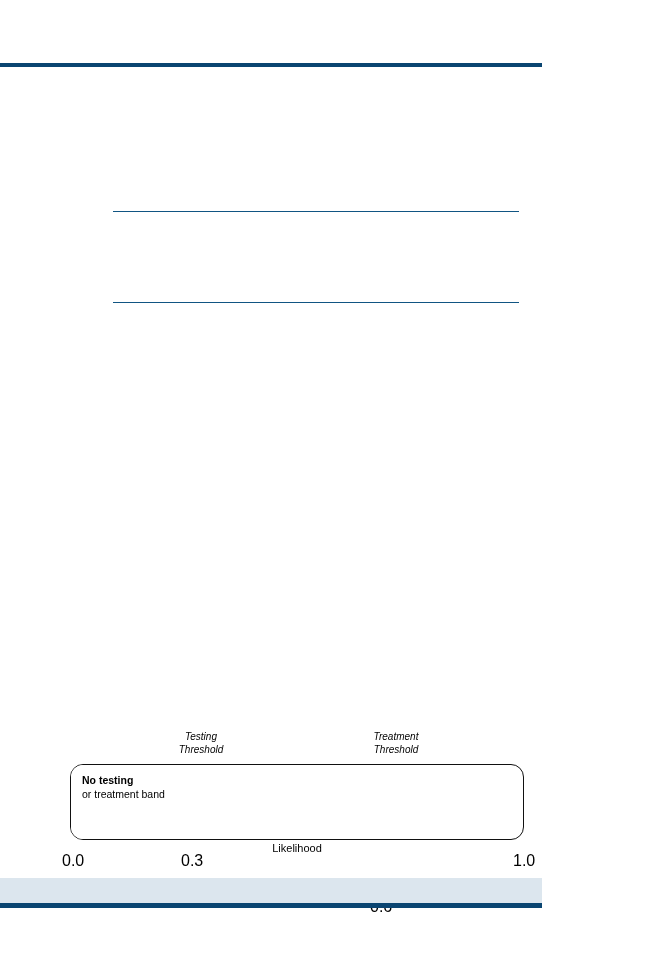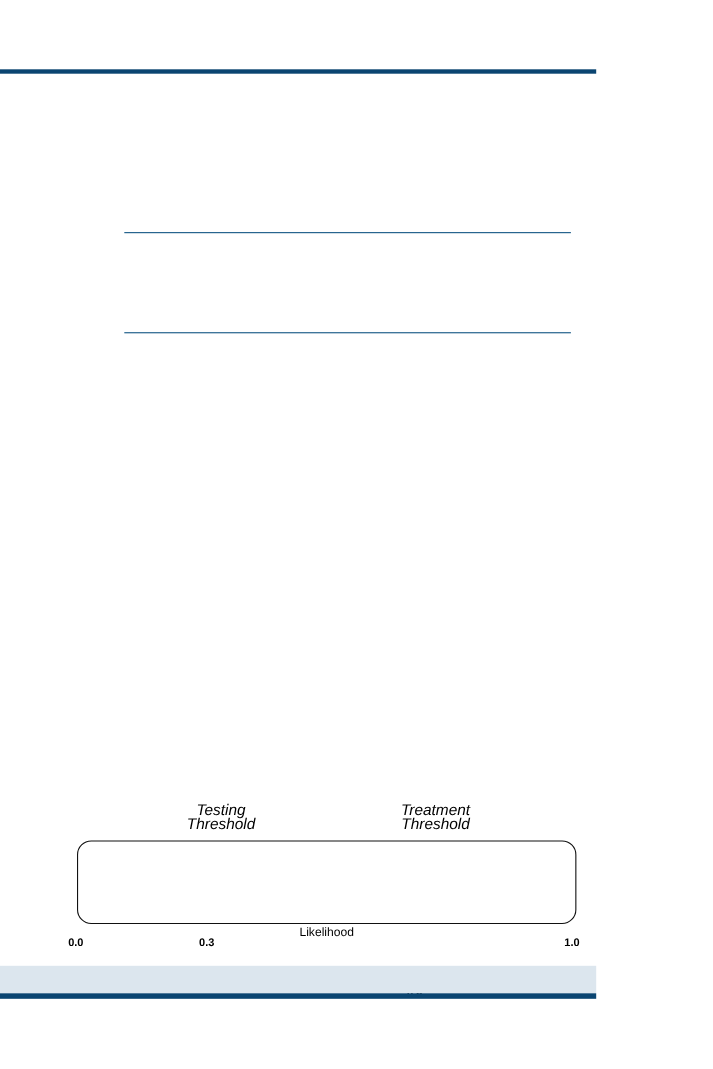--- a/index.html
+++ b/index.html
@@ -58,21 +58,21 @@
     position: absolute;
     left: 0;
     top: 715px;
     width: 648px;
     height: 160px;
   }
 
   .threshold-label {
     position: absolute;
     font-style: italic;
-    font-size: 14px;
+    font-size: 10px;
     line-height: 13px;
     text-align: center;
     white-space: nowrap;
     color: #000;
     font-family: "Liberation Sans", sans-serif;
   }
   .threshold-label .l1 { display: block; }
   .threshold-label .l2 { display: block; }
   .threshold-testing   { left: 141px; top: 15px; width: 120px; }
   .threshold-treatment { left: 326px; top: 15px; width: 140px; text-align: center; }
@@ -134,25 +134,24 @@
   .axis {
     position: absolute;
     left: 0;
     top: 131px;
     width: 528px;
     height: 24px;
   }
   .tick-label {
     position: absolute;
     top: 6px;
-    font-size: 10px;
+    font-size: 16px;
     color: #000;
     white-space: nowrap;
     font-family: "Liberation Sans", sans-serif;
-    font-weight: bold;
   }
   .tick-0  { left: 62px; }
   .tick-3  { left: 181px; }
   .tick-6  { left: 370px; margin-top: 46px; }
   .tick-10 { left: 513px; }
 
   .axis-title {
     position: absolute;
     top: -4px;
     left: 0;
@@ -177,20 +176,26 @@
     <span class="l2">Threshold</span>
   </div>
 
   <div class="threshold-label threshold-treatment">
     <span class="l1">Treatment</span>
     <span class="l2">Threshold</span>
   </div>
 
   <div class="band-box">
 
+    <div class="band band-1">
+      <div class="band-text">
+        <span class="ln ln1">No testing</span>
+        <span class="ln ln2">or treatment band</span>
+      </div>
+    </div>
 
 
 
   </div>
 
   <div class="axis">
     <div class="axis-title">Likelihood</div>
     <div class="tick-label tick-0">0.0</div>
     <div class="tick-label tick-3">0.3</div>
     <div class="tick-label tick-6">0.6</div>

